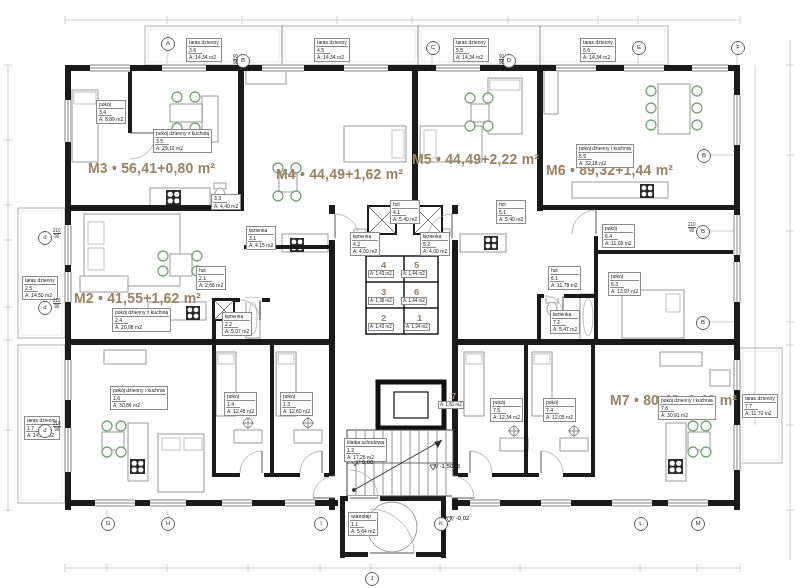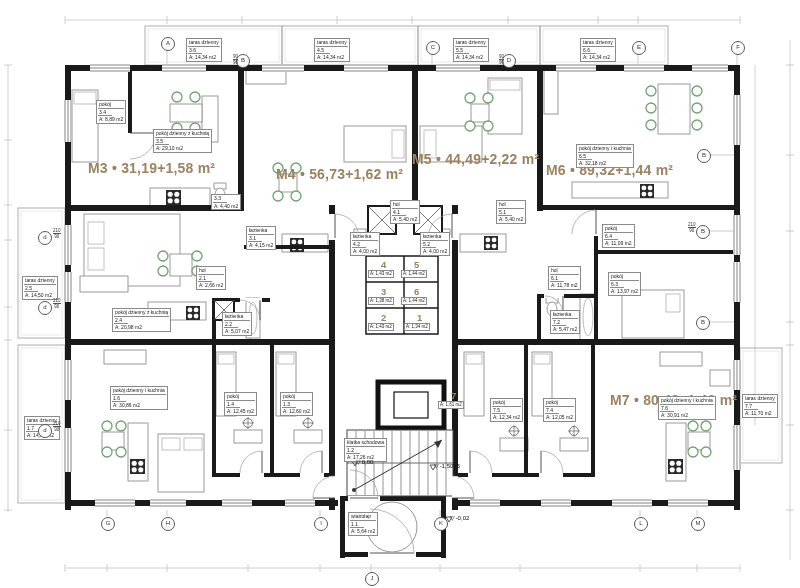--- a/index.html
+++ b/index.html
@@ -460,24 +460,25 @@
         <path d="M 414 553 A 44 44 0 0 0 370 509" fill="none" stroke="#999" stroke-width="0.7"></path>
         <line x1="350" y1="498" x2="378" y2="498" stroke="#555" stroke-width="1"></line>
         <path d="M 378 498 A 28 28 0 0 0 350 470" fill="none" stroke="#999" stroke-width="0.7"></path>
         <line x1="596" y1="234" x2="596" y2="210" stroke="#555" stroke-width="1"></line>
         <path d="M 596 210 A 24 24 0 0 0 572 234" fill="none" stroke="#999" stroke-width="0.7"></path>
         <line x1="563" y1="296" x2="563" y2="314" stroke="#555" stroke-width="1"></line>
         <path d="M 563 314 A 18 18 0 0 0 545 296" fill="none" stroke="#999" stroke-width="0.7"></path>
       </g>
     </svg>
   <div id="overlay">
-      <div class="apt" style="left: 88px; top: 160px;">M3 • 31,19+1,58 m²</div>
-      <div class="apt" style="left: 276px; top: 166px;">M4 • 56,73+1,62 m²</div>
+      <div class="apt" style="left: 88px; top: 160px;">M3 • 56,41+0,80 m²</div>
+      <div class="apt" style="left: 276px; top: 166px;">M4 • 44,49+1,62 m²</div>
       <div class="apt" style="left: 412px; top: 151px;">M5 • 44,49+2,22 m²</div>
       <div class="apt" style="left: 546px; top: 162px;">M6 • 89,32+1,44 m²</div>
+      <div class="apt" style="left: 74px; top: 290px;">M2 • 41,55+1,62 m²</div>
       <div class="apt" style="left: 610px; top: 392px;">M7 • 80,48+1,43 m²</div>
       <div class="rlabel" style="left: 96px; top: 100px;">
         <div class="rl-name">pokój</div>
         <div class="rl-num">3.4</div>
         <div class="rl-area">A: 8,89 m2</div>
       </div>
       <div class="rlabel" style="left: 153px; top: 129px;">
         <div class="rl-name">pokój dzienny z kuchnią</div>
         <div class="rl-num">3.5</div>
         <div class="rl-area">A: 29,10 m2</div>

